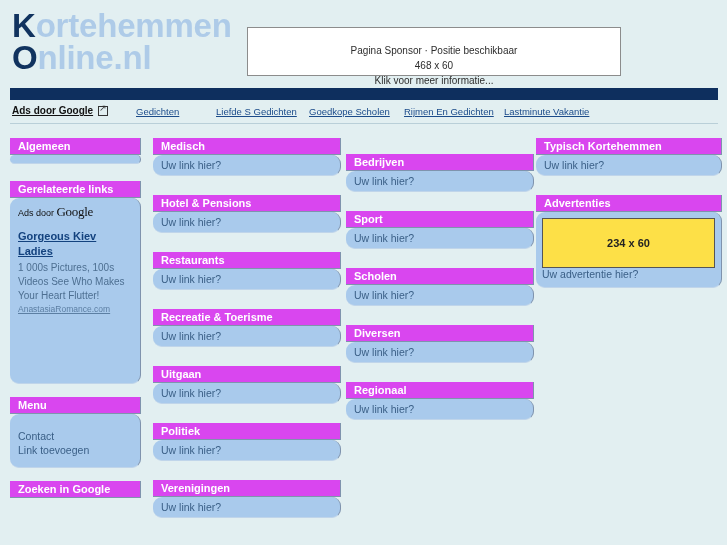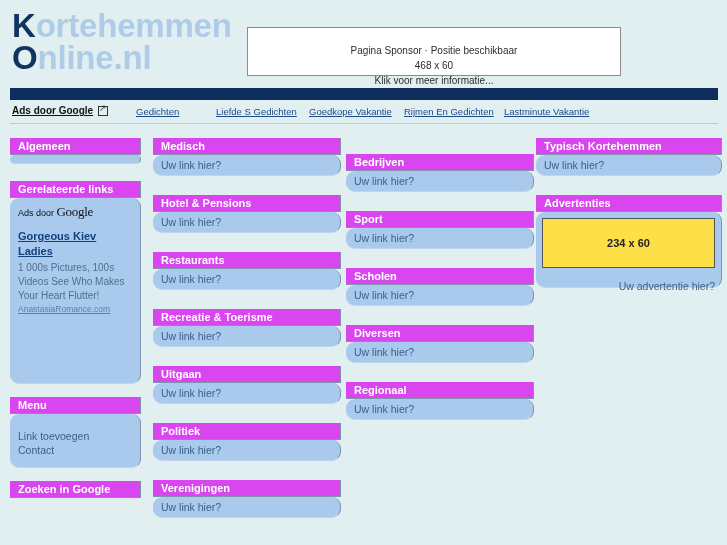--- a/index.html
+++ b/index.html
@@ -198,24 +198,24 @@
     background: #fde047;
     border: 1px solid #555;
     box-sizing: border-box;
     font-size: 11px;
     font-weight: bold;
     color: #222;
     text-align: center;
     line-height: 48px;
   }
   #ad234-caption {
-    text-align: right;
+    text-align: left;
     font-size: 10.5px;
     color: #3a5f86;
-    margin-top: 12px;
+    margin-top: 0;
   }
 </style>
 </head>
 <body>
 
 <div id="header">
 
   <div id="logo">
     <span><span class="cap">K</span><span>ortehemmen</span></span>
     <span class="line2"><span class="cap">O</span><span>nline.nl</span></span>
@@ -229,21 +229,21 @@
 
 </div>
 
 <div id="navy-bar"></div>
 
 <div id="ads-strip">
   <span id="ads-label">Ads door Google</span>
   <span id="ads-ext-icon"></span>
 <a class="ads-link" href="#" style="left: 136px;">Gedichten</a>
     <a class="ads-link" href="#" style="left: 216px;">Liefde S Gedichten</a>
-    <a class="ads-link" href="#" style="left: 309px;">Goedkope Vakantie</a>
+    <a class="ads-link" href="#" style="left: 309px;">Goedkope Scholen</a>
     <a class="ads-link" href="#" style="left: 404px;">Rijmen En Gedichten</a>
     <a class="ads-link" href="#" style="left: 504px;">Lastminute Vakantie</a>
   </div>
 <div id="ads-underline"></div>
 
 <div id="sidebar">
 
   <div class="blk-head">Algemeen</div>
   <div class="blk-body" id="sb-algemeen-body"></div>
 
@@ -255,22 +255,22 @@
     <div class="sb-ad-title">Gorgeous Kiev Ladies</div>
     <div class="sb-ad-desc">1 000s Pictures, 100s Videos See Who Makes Your Heart Flutter!</div>
     <div class="sb-ad-url">AnastasiaRomance.com</div>
   </div>
 
   <div class="sb-gap-sm"></div>
 
   <div class="blk-head">Menu</div>
   <div class="blk-body" id="sb-menu-body">
     <div class="menu-spacer"></div>
+    <a class="menu-link" href="#" style="text-decoration:none">Contact</a>
     <a class="menu-link" href="#" style="text-decoration:none">Link toevoegen</a>
-    <a class="menu-link" href="#" style="text-decoration:none">Contact</a>
   </div>
 
   <div class="sb-gap-sm"></div>
 
   <div class="blk-head">Zoeken in Google</div>
 
 </div>
 
 <div class="cat-col" id="col1">
     <div class="cat-block">

